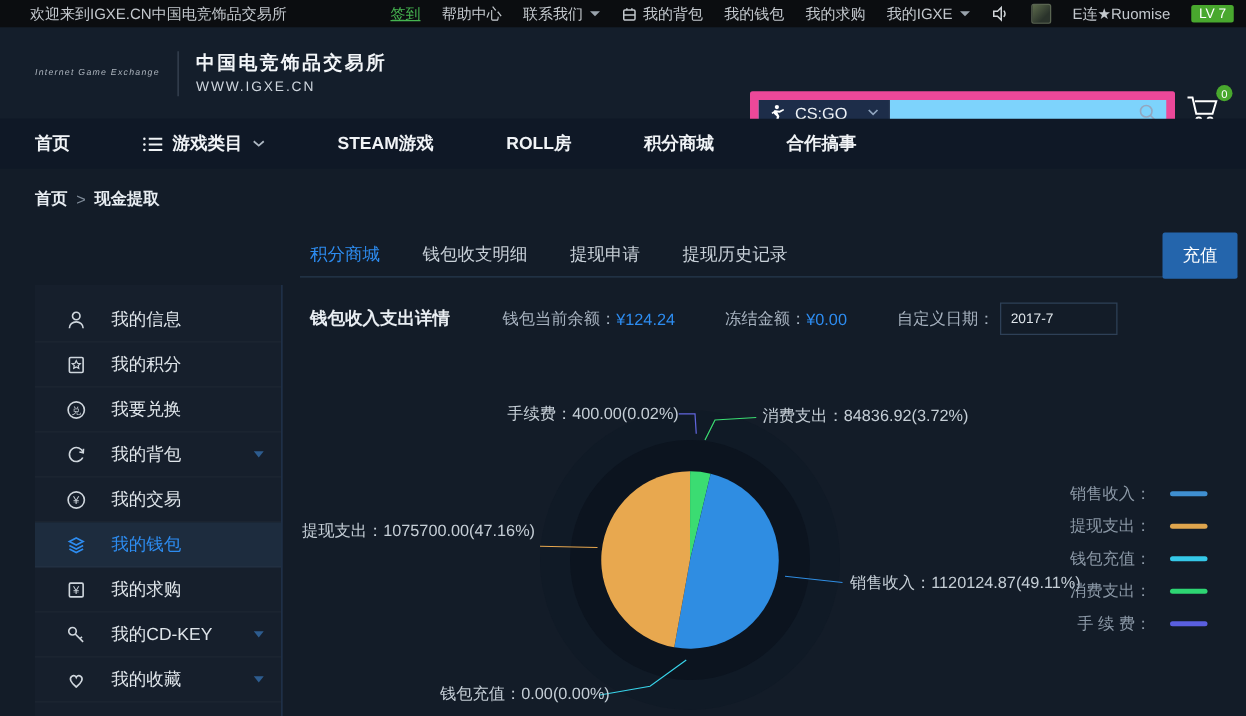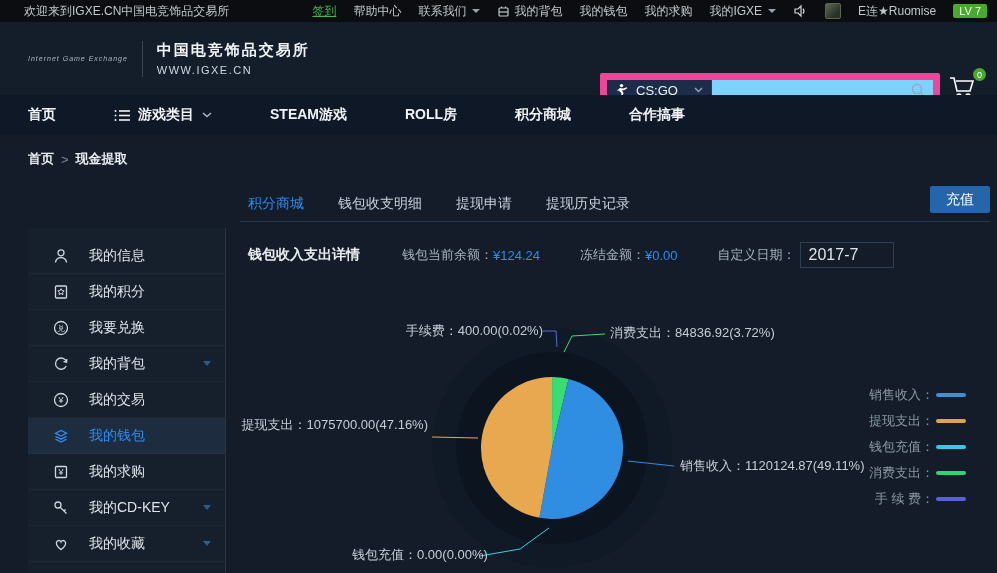--- a/index.html
+++ b/index.html
@@ -67,35 +67,35 @@
   .menu-item.active { background:#1d2c3e; color:#2d8cf0; }
   .menu-item .mi-caret { margin-left:auto; width:0; height:0; border-left:4px solid transparent;
                border-right:4px solid transparent; border-top:5px solid #2d5c8f; }
 
   
   .content { position:absolute; left:240px; top:188px; right:7px; }
   .tabs-row { display:flex; align-items:center; height:34px; border-bottom:1px solid #26384d;
               padding-left:8px; position:relative; }
   .tab { font-size:14px; color:#c8d0d8; margin-right:34px; cursor:pointer; padding-bottom:2px; }
   .tab.active { color:#2d8cf0; }
-  .recharge-btn { position:absolute; right:0; top:-2px; width:60px; height:27px; background:#2465ac;
+  .recharge-btn { position:absolute; right:0; top:-2px; width:60px; height:37px; background:#2465ac;
                   color:#fff; font-size:14px; border:0; border-radius:2px; cursor:pointer; }
   .info-row { display:flex; align-items:center; margin-top:20px; padding-left:8px; font-size:13px; }
   .info-title { font-size:14px; font-weight:bold; color:#e8edf2; margin-right:42px; }
   .info-label { color:#a7b2bf; }
   .info-value { color:#2d8cf0; margin-right:40px; }
   .date-input { width:94px; height:26px; background:transparent; border:1px solid #2e4057; color:#dfe5ea;
-                font-size:16px; padding:8px 8px; outline:0; margin-left:4px; }
+                font-size:11px; padding:8px 8px; outline:0; margin-left:4px; }
 
   
   .chart-area { position:absolute; left:240px; top:290px; width:757px; height:283px; }
   .chart-area svg.pie-svg { position:absolute; left:0; top:0; }
   .pie-label { position:absolute; font-size:13px; color:#c5ced6; white-space:nowrap; }
   .legend { position:absolute; right:31px; top:92px; }
-  .legend-row { height:26px; display:flex; align-items:center; justify-content:flex-end; gap:2px;
+  .legend-row { height:26px; display:flex; align-items:center; justify-content:flex-end; gap:15px;
                 cursor:pointer; }
   .legend-row .lg-name { color:#8b98a6; font-size:13px; }
   .legend-row .lg-swatch { width:30px; height:4px; border-radius:2px; display:inline-block; }
   .icon-svg { display:block; }
 </style>
 </head>
 <body>
 
 <div class="page">
 

